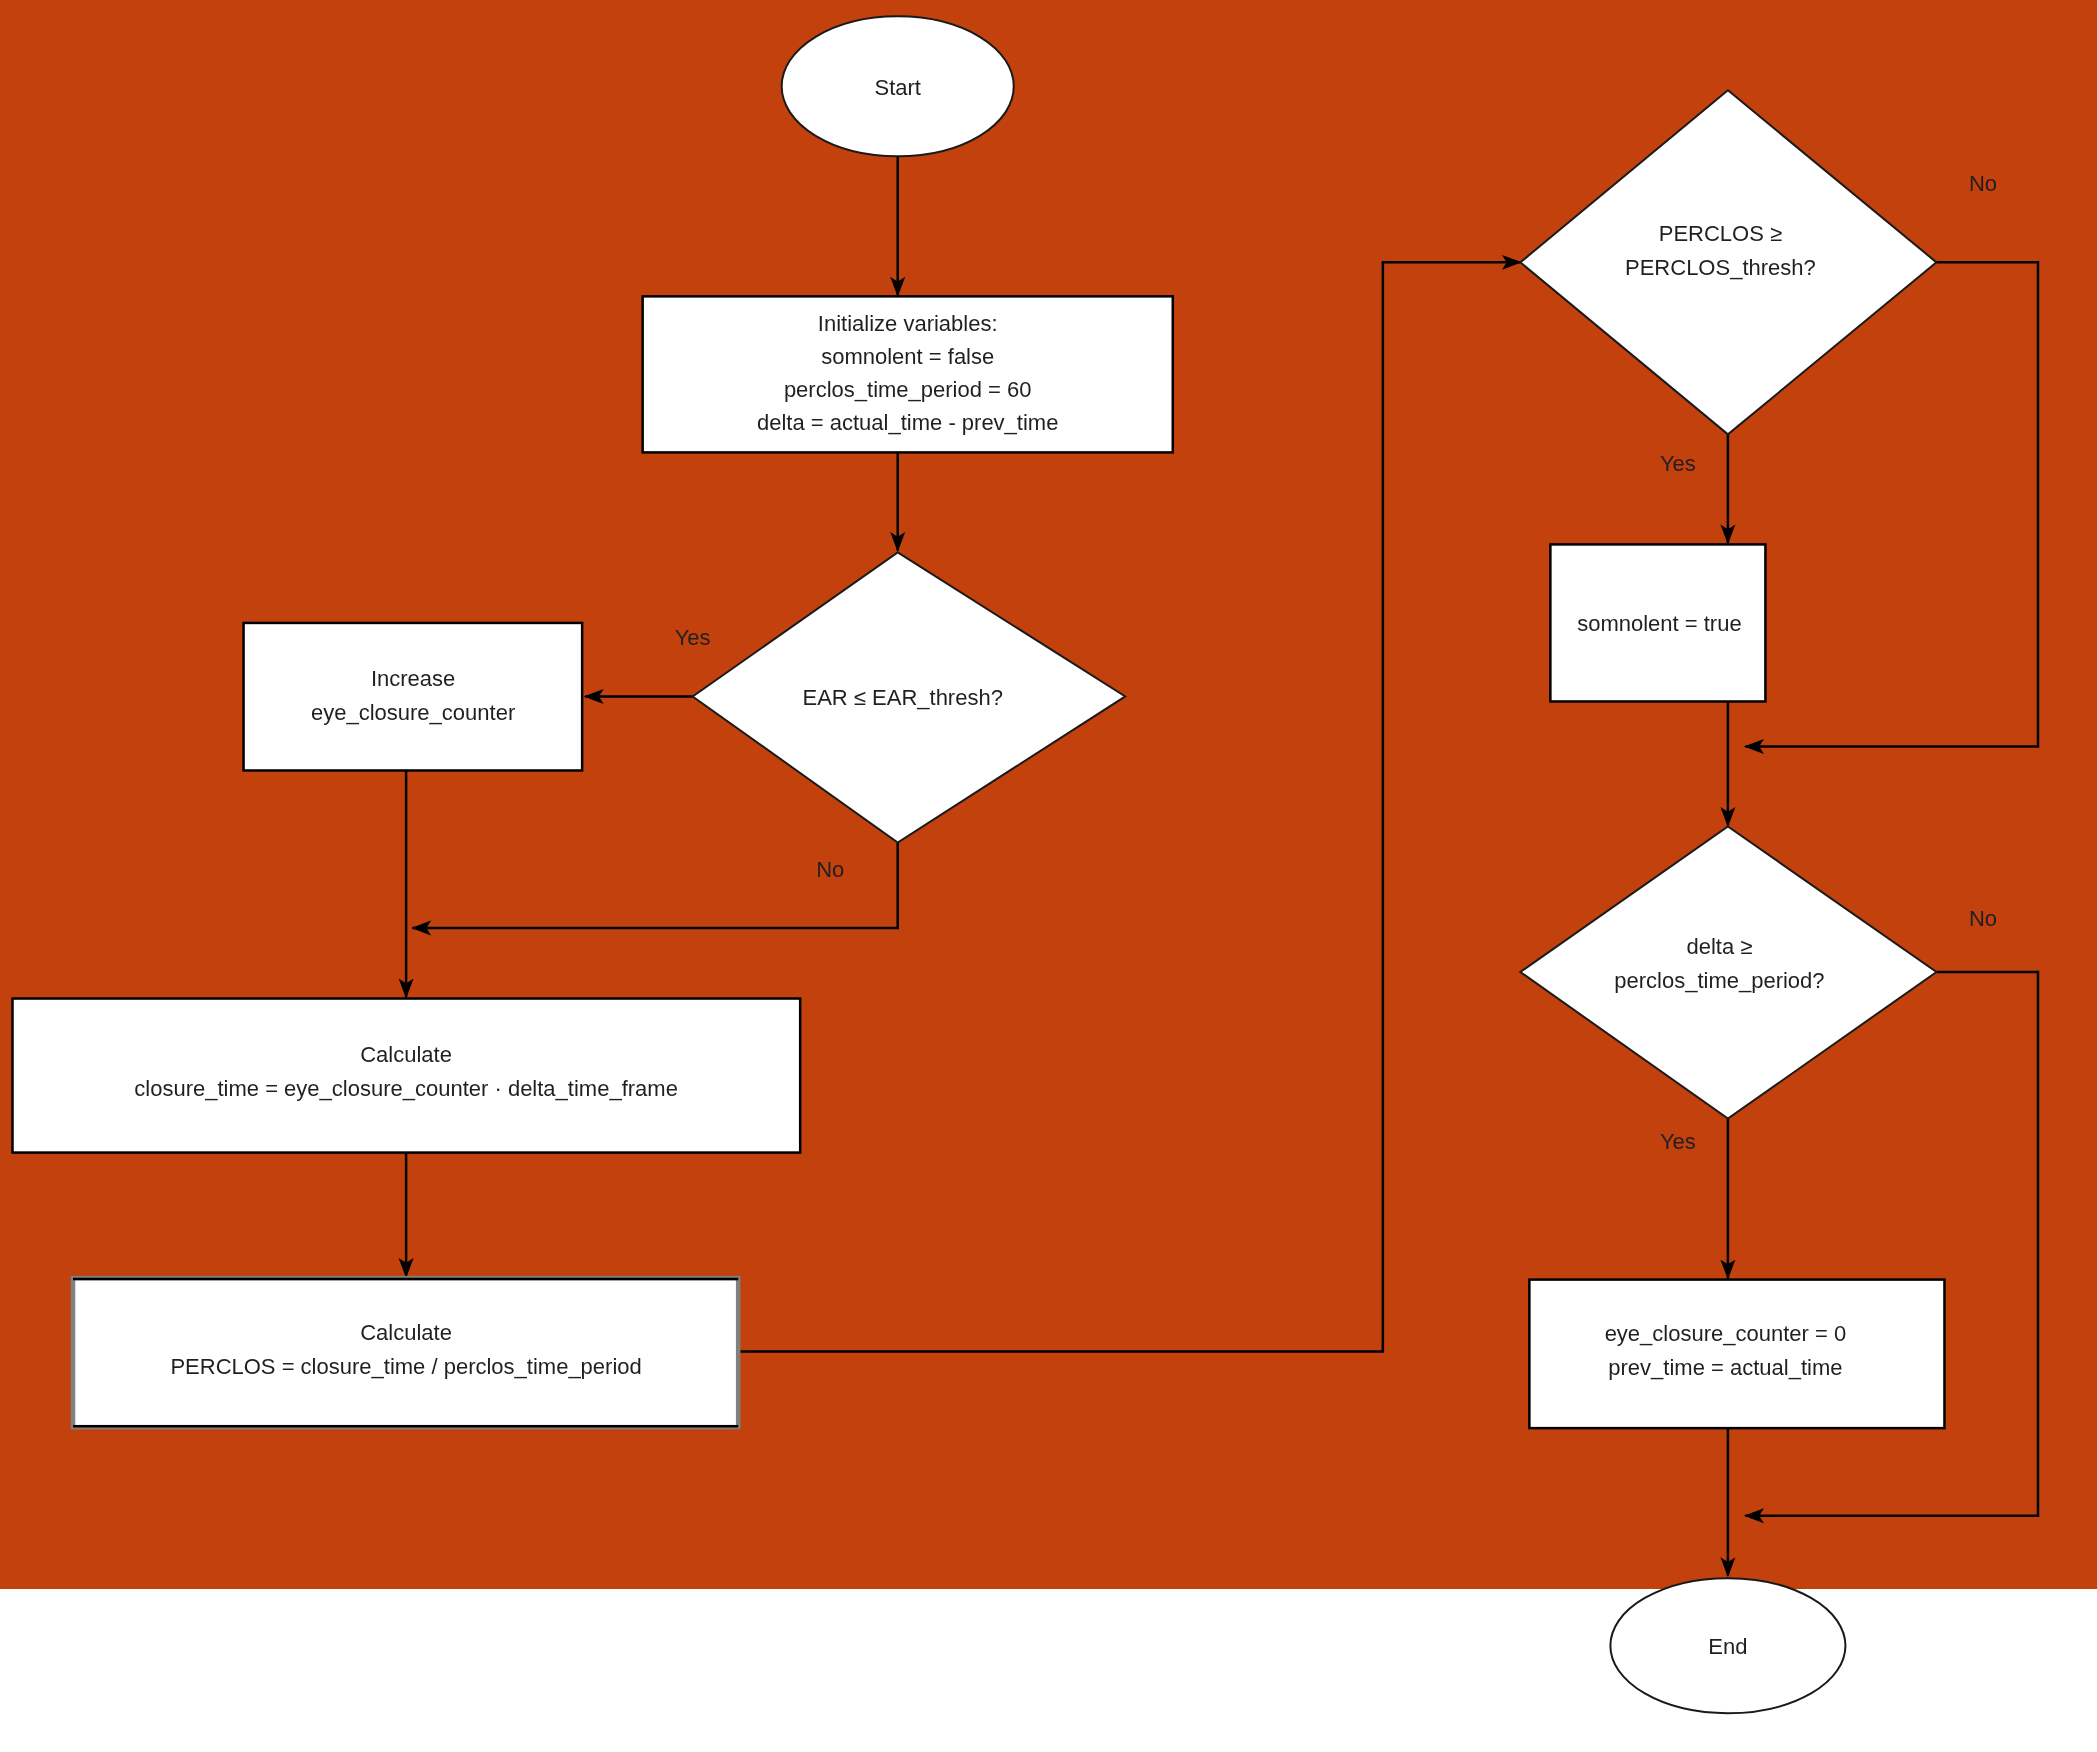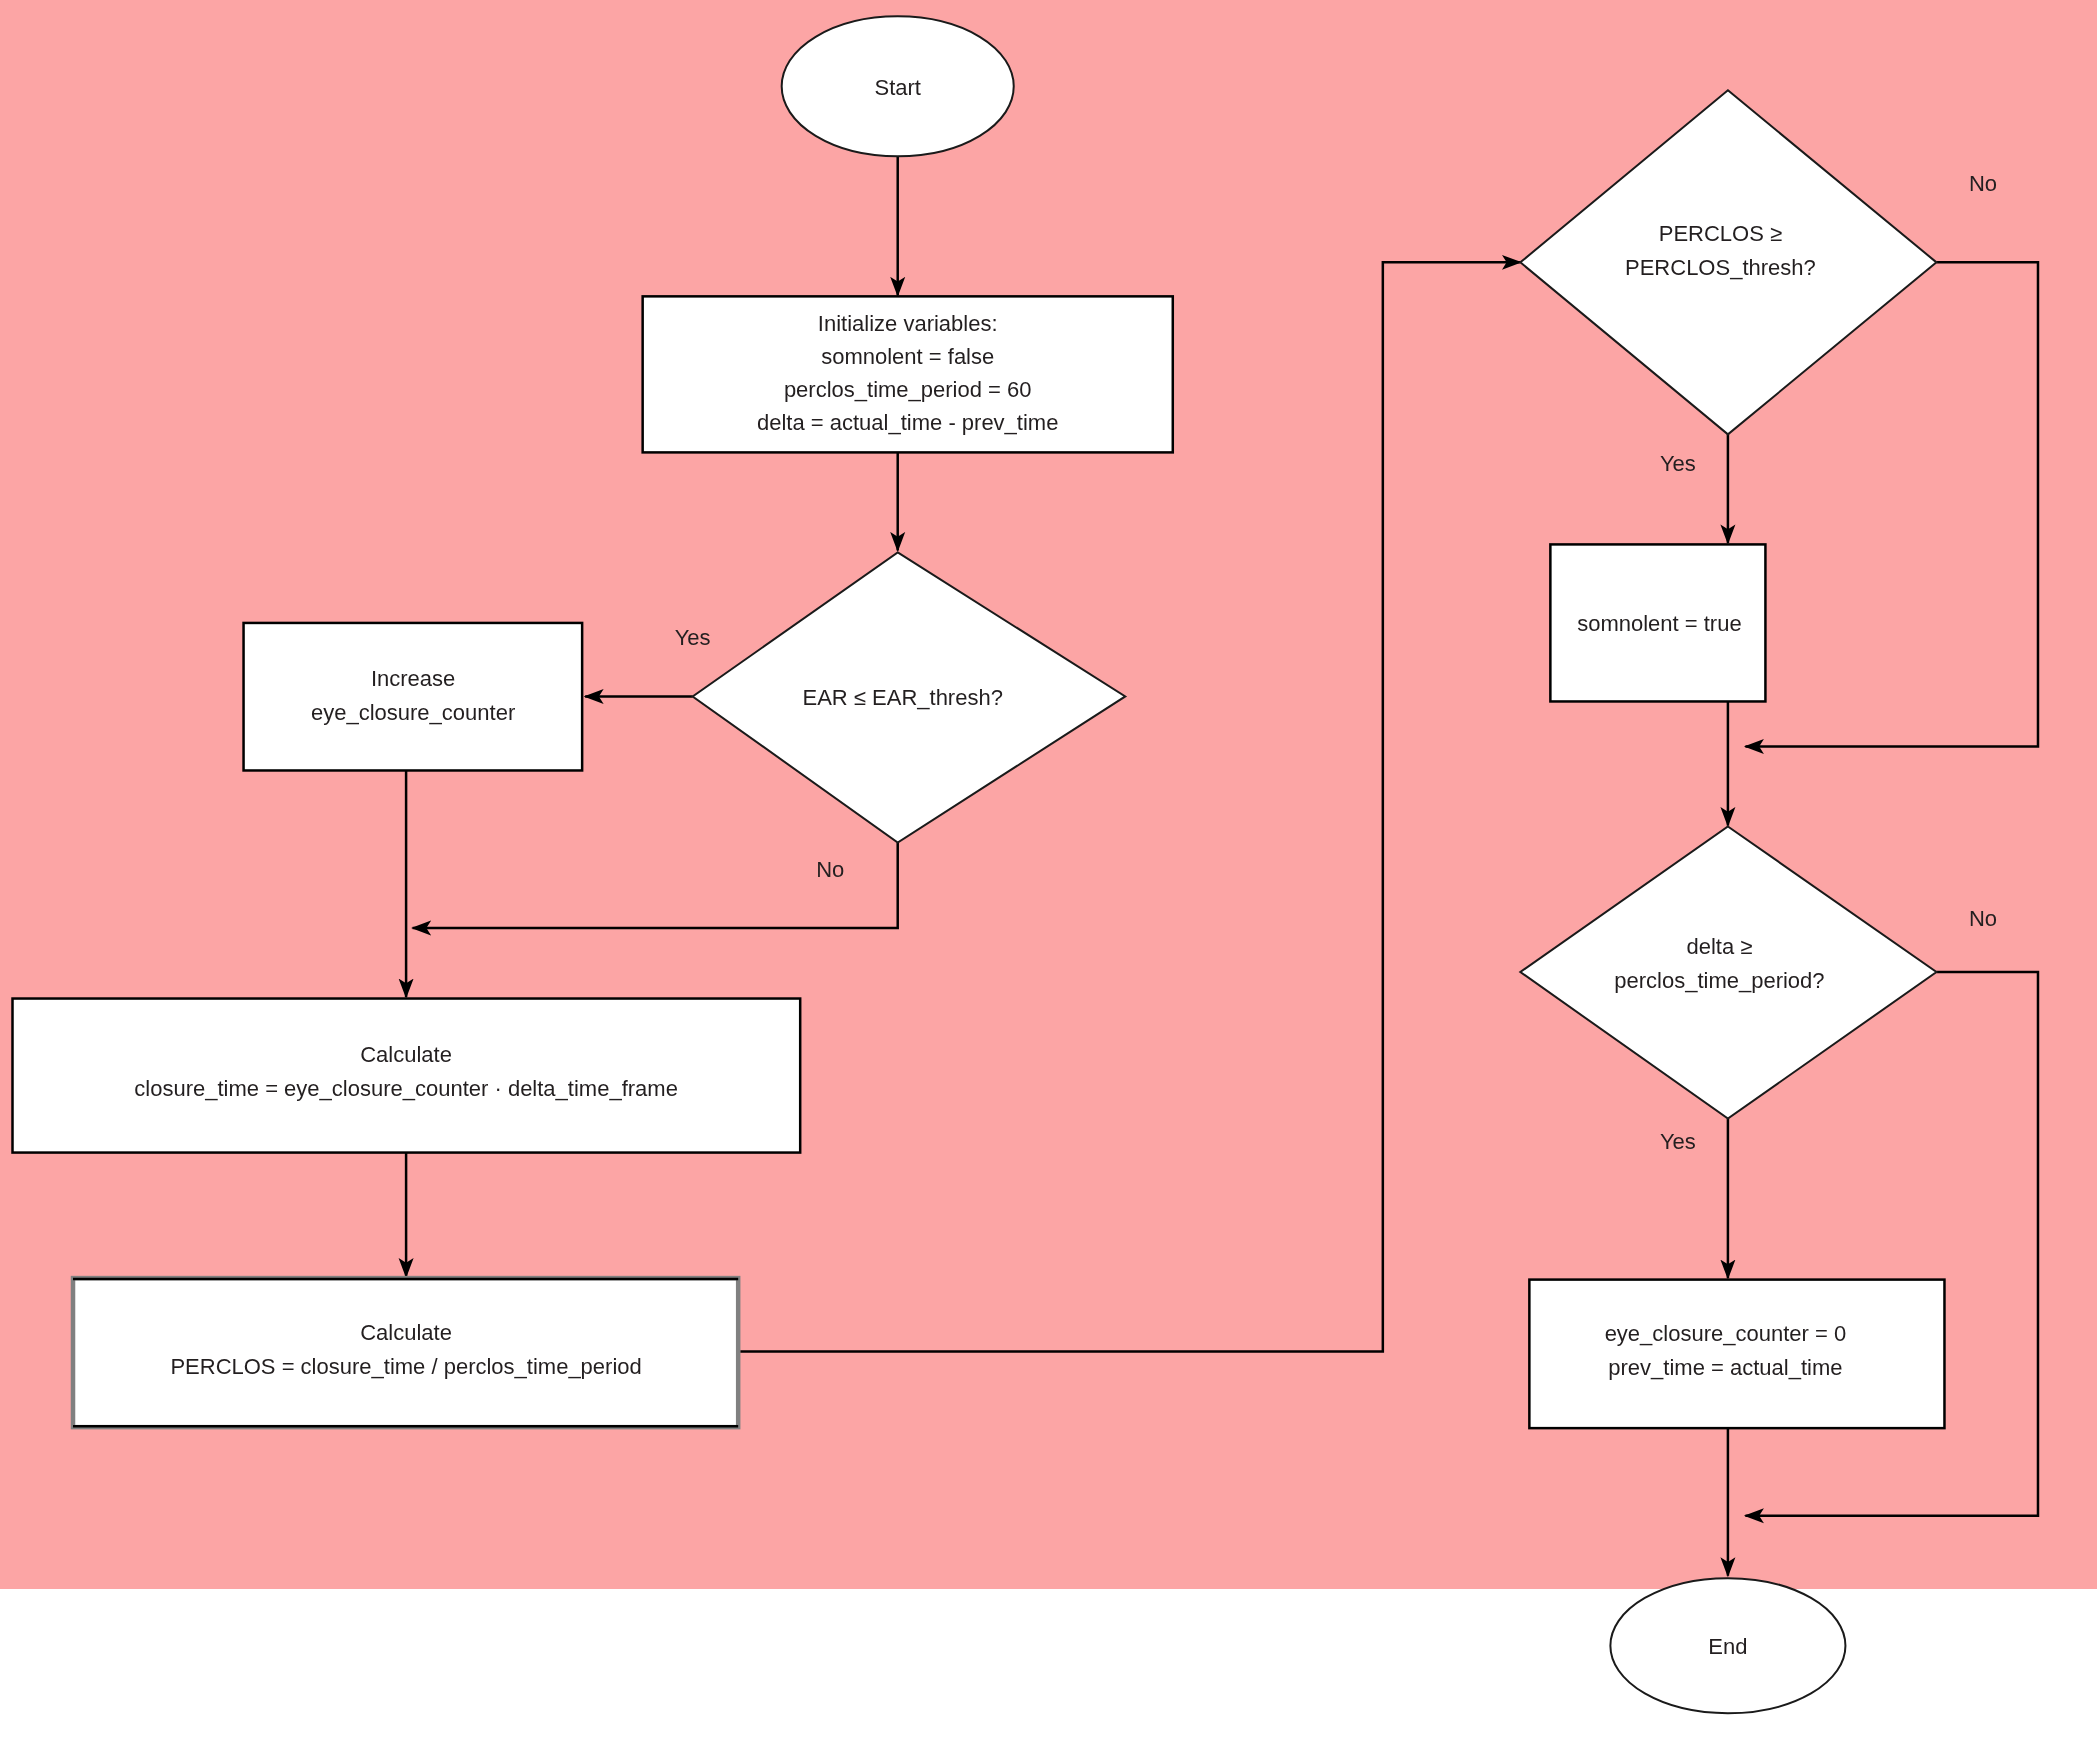--- a/index.html
+++ b/index.html
@@ -10,21 +10,21 @@
   body {
     width: 2097px;
     height: 1753px;
     font-family: "Liberation Sans", sans-serif;
     overflow: hidden;
   }
   #flowchart-root {
     position: relative;
     width: 2097px;
     height: 1589px;
-    background: #fca5a5;
+    background: #c2410c;
     text-decoration: underline;
   }
   svg#flow-svg {
     display: block;
     width: 2097px;
     height: 1753px;
   }
   .node-shape {
     fill: #ffffff;
     stroke: #000000;

